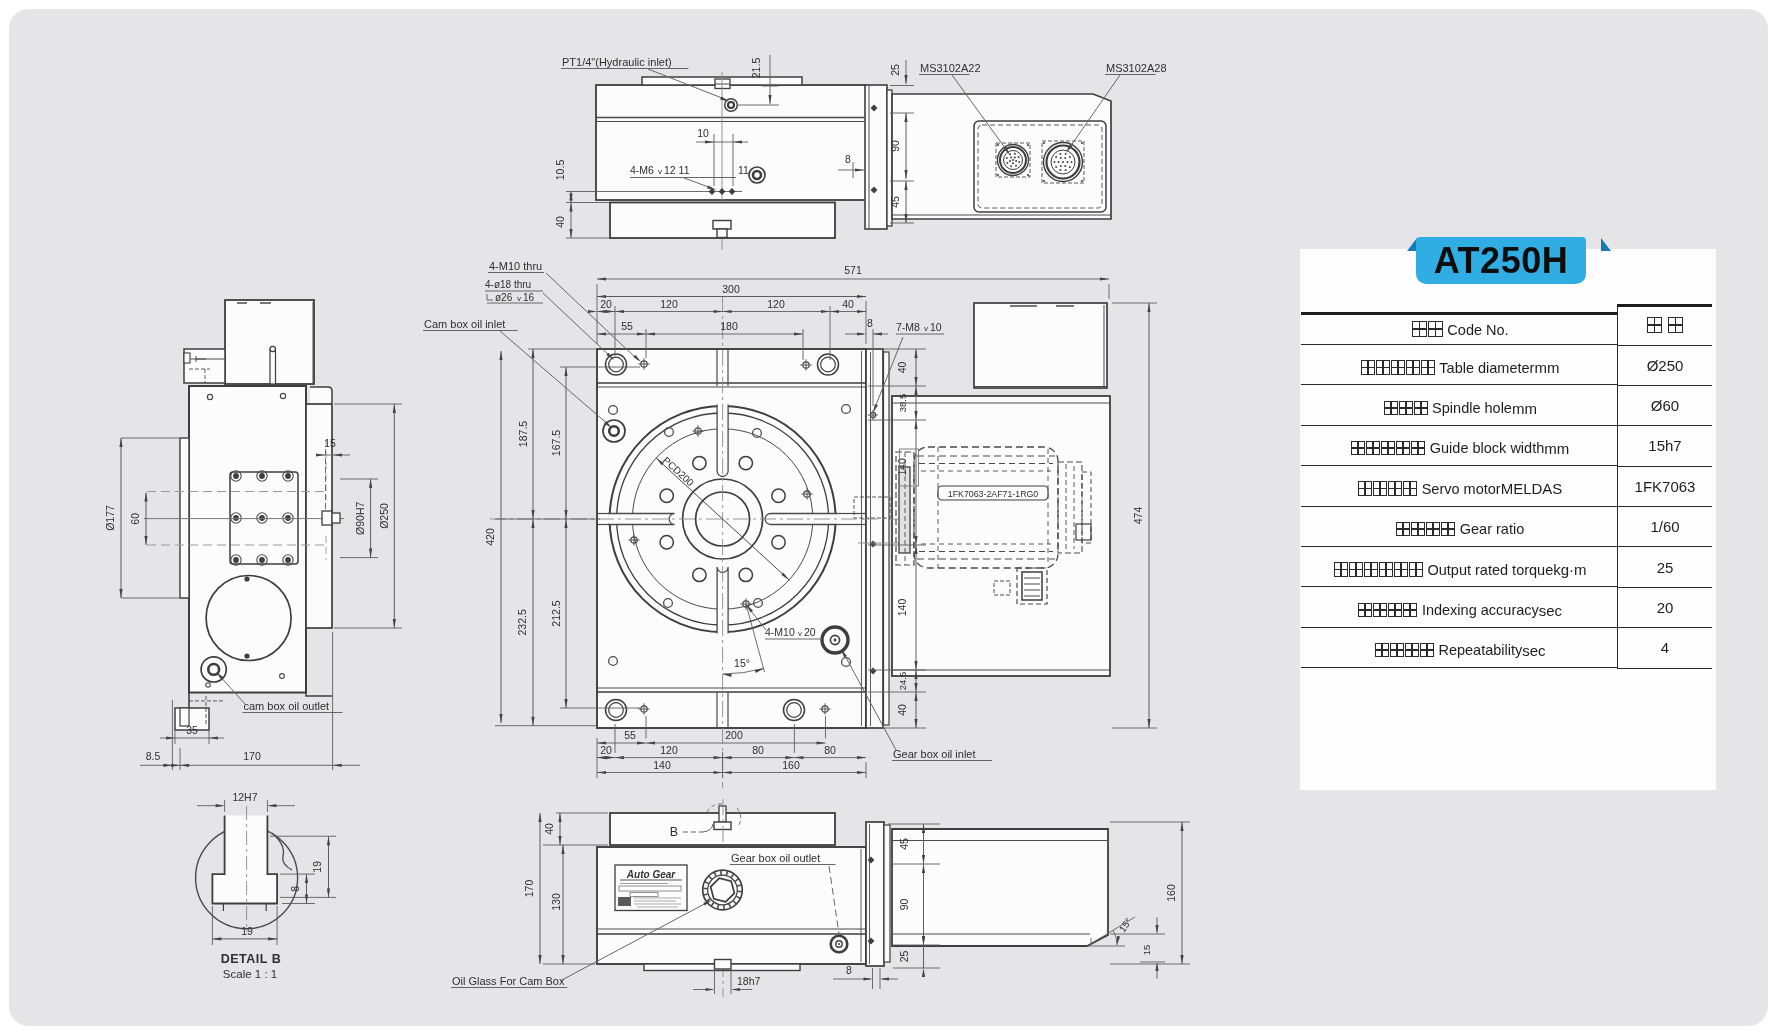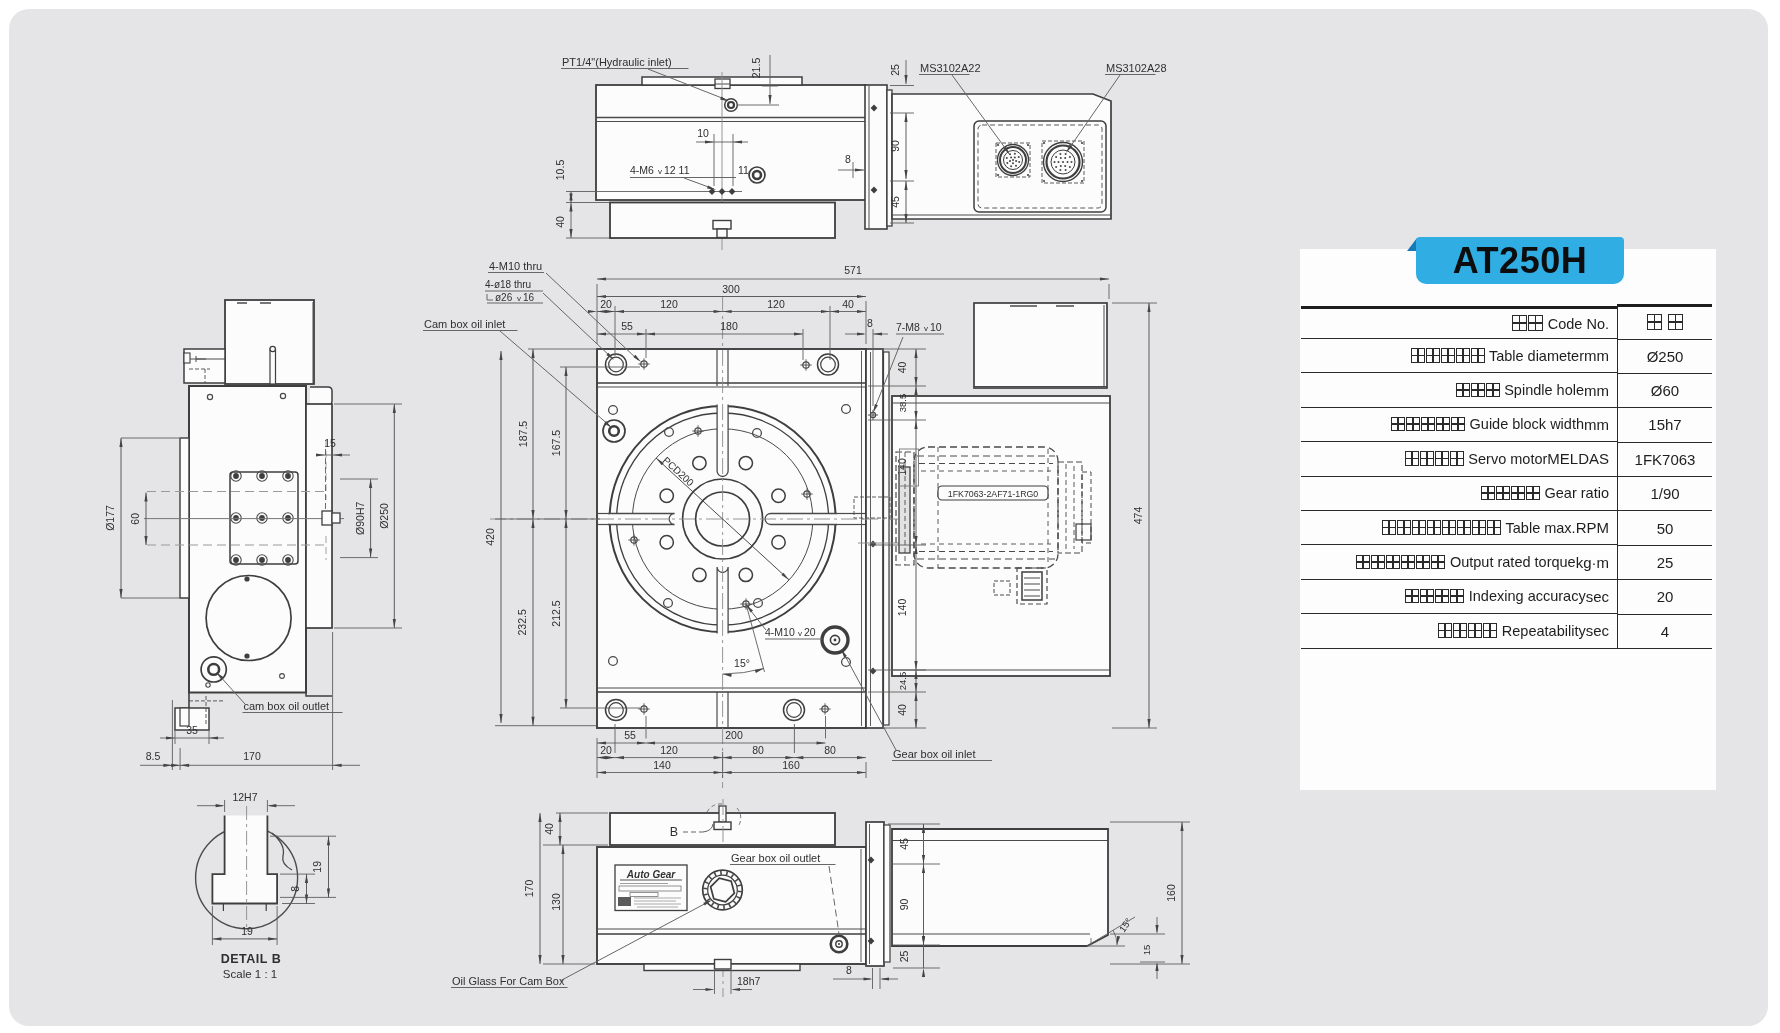--- a/index.html
+++ b/index.html
@@ -1,31 +1,31 @@
 <!DOCTYPE html>
 <html><head>
 <meta charset="utf-8">
 <style>
 html,body { margin:0; padding:0; background:#ffffff; width:1780px; height:1033px;
   font-family:"Liberation Sans", sans-serif; }
 #panel { position:absolute; left:9px; top:9px; width:1759px; height:1017px;
   background:#e5e5e7; border-radius:20px; }
 #draw { position:absolute; left:0; top:0; }
 #tpanel { position:absolute; left:1300px; top:249px; width:416px; height:541px; background:#fdfdfe; }
-#ribbon { position:absolute; left:1416px; top:237px; width:208px; height:46.5px;
+#ribbon { position:absolute; left:1416px; top:237px; width:170px; height:46.5px;
   background:#30aee4; border-radius:4px 4px 10px 10px; z-index:3; text-align:center;
   font-size:36px; font-weight:bold; color:#0d0d0d; line-height:47px; letter-spacing:0.5px; }
 .fold { position:absolute; width:10px; height:13px; background:#1879b6; z-index:2; }
 #foldL { left:1407px; top:238px; clip-path:polygon(0 100%,100% 0,100% 100%); }
 #foldR { left:1601px; top:238px; clip-path:polygon(0 0,100% 100%,0 100%); }
 #spec { position:absolute; left:1301px; top:304px; width:411px; border-collapse:collapse;
   color:#1e1e1e; }
 #spec td, #spec th { border-bottom:1.5px solid #2a2a2a; padding:0; height:33.4px; }
 #spec tr.hd td { border-top:3px solid #1d1d1d; height:29.5px; }
-#spec td.n { display:flex; align-items:center; justify-content:flex-end; padding-left:10px; height:33.4px; }
+#spec td.n { display:flex; align-items:center; justify-content:center; padding-left:10px; height:33.4px;margin-top:6px; }
 #spec .nm { font-size:14.5px; white-space:nowrap; }
 #spec .u { font-size:15px; padding-right:8px; }
 #spec td.v { border-left:1.5px solid #2a2a2a; width:94px; text-align:center; font-size:15px; }
 .cj { display:inline-block; width:12px; height:12.5px; border:1.2px solid #2a2a2a; margin:0 0.5px 0 0.5px;
   vertical-align:-2px;
   background:
    linear-gradient(to bottom, transparent 44%, #2a2a2a 44%, #2a2a2a 56%, transparent 56%),
    linear-gradient(to right, transparent 44%, #2a2a2a 44%, #2a2a2a 56%, transparent 56%); }
 .cjh { width:13px; height:14px; }
 svg text { font-family:"Liberation Sans", sans-serif; }
@@ -919,28 +919,21 @@
           <span class="nm"><i class="cj"></i><i class="cj"></i><i class="cj"></i><i class="cj"></i> Servo motor</span>
           <span class="u">MELDAS</span>
         </td>
         <td class="v">1FK7063</td>
       </tr>
 <tr>
         <td class="n">
           <span class="nm"><i class="cj"></i><i class="cj"></i><i class="cj"></i><i class="cj"></i> Gear ratio</span>
           <span class="u"></span>
         </td>
-        <td class="v">1/90</td>
-      </tr>
-<tr>
-        <td class="n">
-          <span class="nm"><i class="cj"></i><i class="cj"></i><i class="cj"></i><i class="cj"></i><i class="cj"></i><i class="cj"></i><i class="cj"></i><i class="cj"></i> Table max.</span>
-          <span class="u">RPM</span>
-        </td>
-        <td class="v">50</td>
+        <td class="v">1/60</td>
       </tr>
 <tr>
         <td class="n">
           <span class="nm"><i class="cj"></i><i class="cj"></i><i class="cj"></i><i class="cj"></i><i class="cj"></i><i class="cj"></i> Output rated torque</span>
           <span class="u">kg·m</span>
         </td>
         <td class="v">25</td>
       </tr>
 <tr>
         <td class="n">

